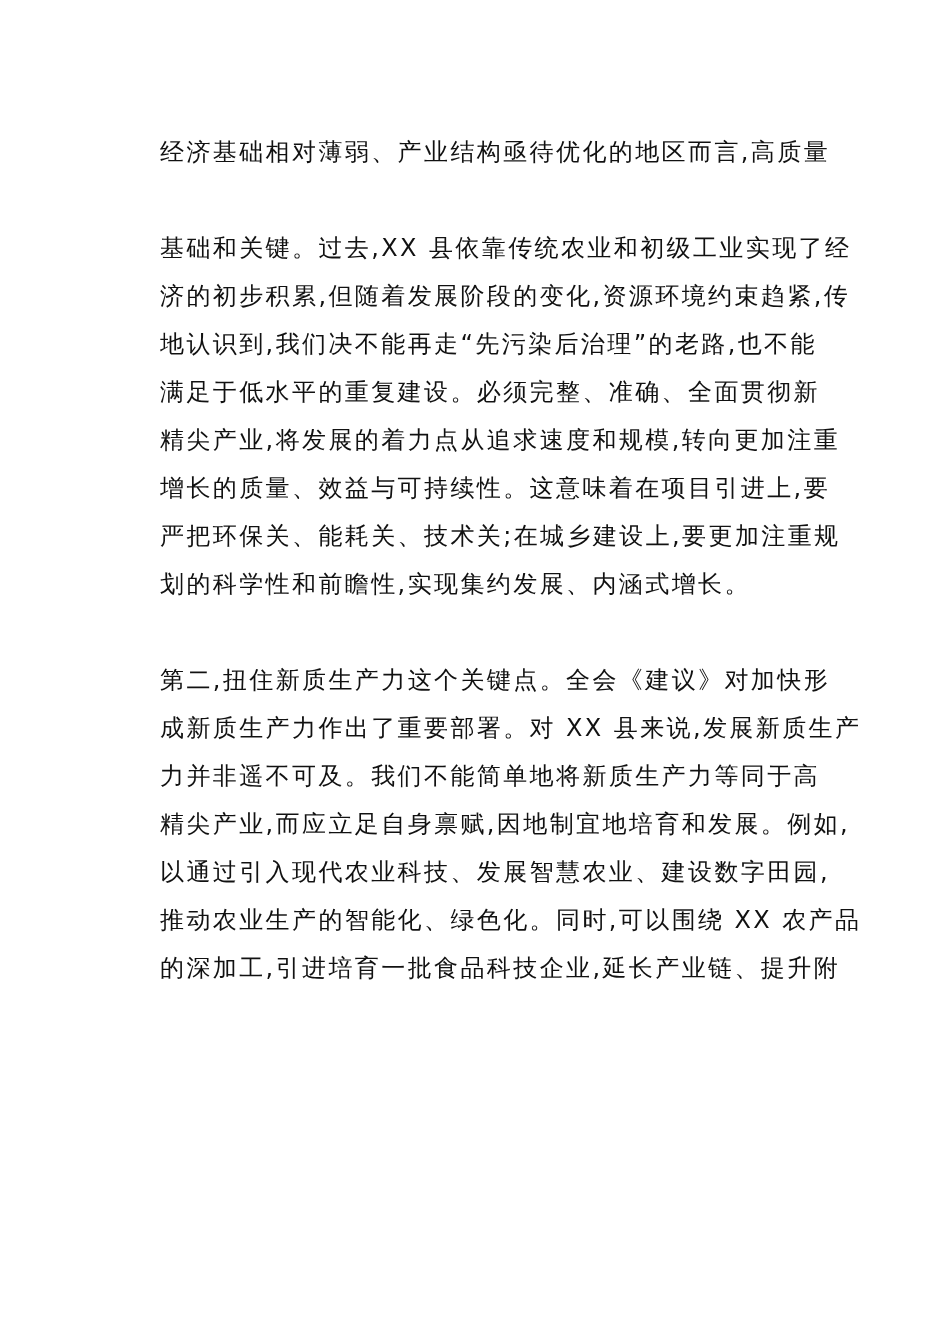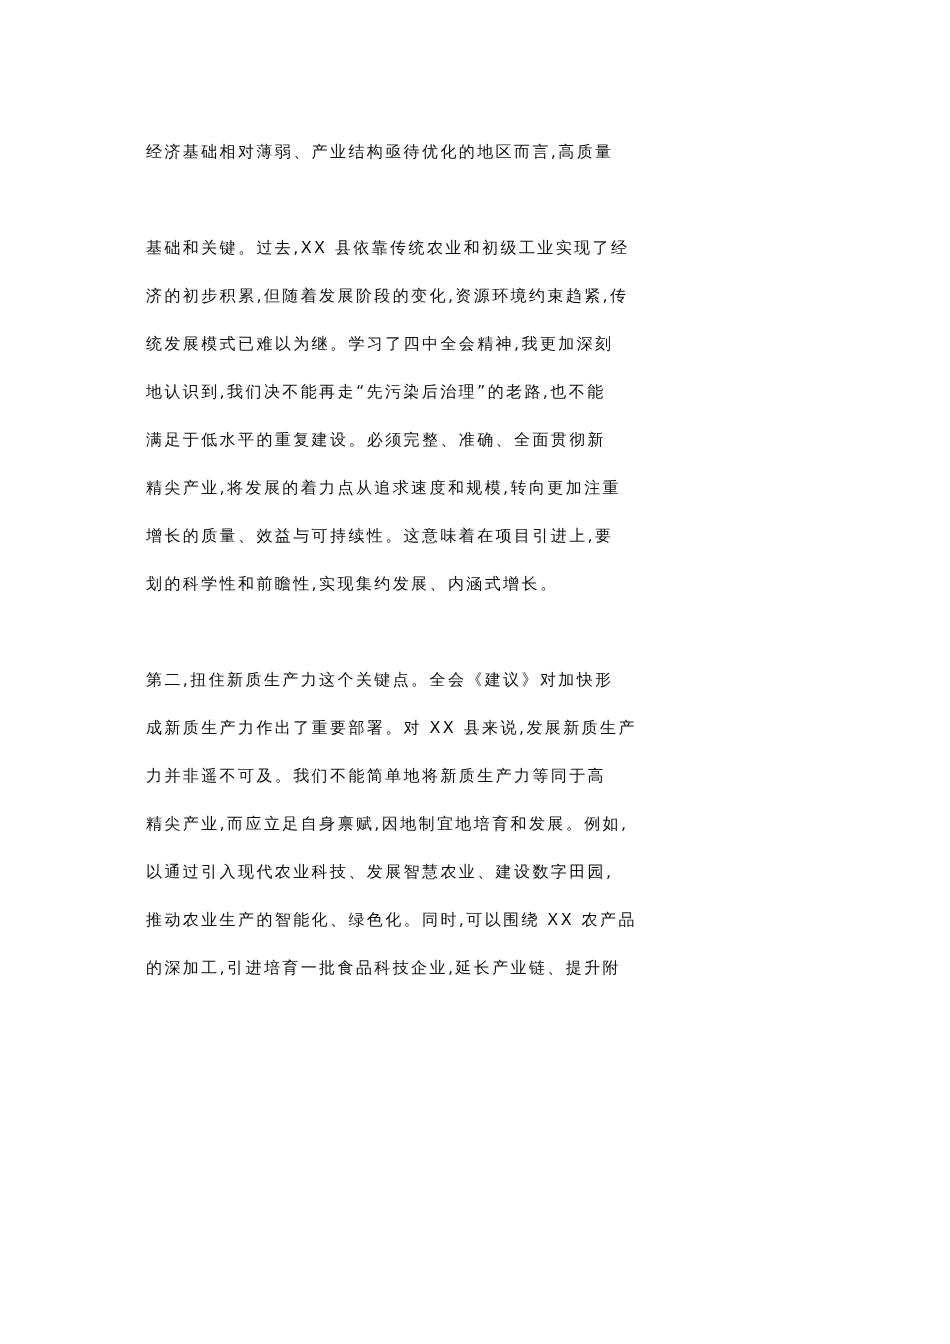--- a/index.html
+++ b/index.html
@@ -1,44 +1,44 @@
 <!DOCTYPE html>
 <html><head>
 <meta charset="utf-8">
 <style>
   html, body { margin: 0; padding: 0; background: #ffffff; }
   body { width: 950px; height: 1344px; position: relative; overflow: hidden; }
   .page {
     position: absolute;
-    left: 146px;
+    left: 160px;
     top: 128px;
     width: 670px;
     font-family: "DejaVu Sans", "Liberation Sans", sans-serif;
-    font-size: 16px;
+    font-size: 24px;
     color: #111111;
     letter-spacing: 2.4px;
   }
   .para { margin: 0 0 48px 0; }
   .line { display: block; height: 48px; line-height: 48px; white-space: nowrap; }
 </style>
 </head>
 <body>
 
 <div class="page">
   <div class="para">
     <span class="line">经济基础相对薄弱、产业结构亟待优化的地区而言,高质量</span>
   </div>
   <div class="para">
     <span class="line">基础和关键。过去,XX 县依靠传统农业和初级工业实现了经</span>
     <span class="line">济的初步积累,但随着发展阶段的变化,资源环境约束趋紧,传</span>
-    <span class="line">统发展模式已难以为继。学习了四中全会精神,我更加深刻</span>
     <span class="line">地认识到,我们决不能再走“先污染后治理”的老路,也不能</span>
     <span class="line">满足于低水平的重复建设。必须完整、准确、全面贯彻新</span>
     <span class="line">精尖产业,将发展的着力点从追求速度和规模,转向更加注重</span>
     <span class="line">增长的质量、效益与可持续性。这意味着在项目引进上,要</span>
+    <span class="line">严把环保关、能耗关、技术关;在城乡建设上,要更加注重规</span>
     <span class="line">划的科学性和前瞻性,实现集约发展、内涵式增长。</span>
   </div>
   <div class="para">
     <span class="line">第二,扭住新质生产力这个关键点。全会《建议》对加快形</span>
     <span class="line">成新质生产力作出了重要部署。对 XX 县来说,发展新质生产</span>
     <span class="line">力并非遥不可及。我们不能简单地将新质生产力等同于高</span>
     <span class="line">精尖产业,而应立足自身禀赋,因地制宜地培育和发展。例如,</span>
     <span class="line">以通过引入现代农业科技、发展智慧农业、建设数字田园,</span>
     <span class="line">推动农业生产的智能化、绿色化。同时,可以围绕 XX 农产品</span>
     <span class="line">的深加工,引进培育一批食品科技企业,延长产业链、提升附</span>

